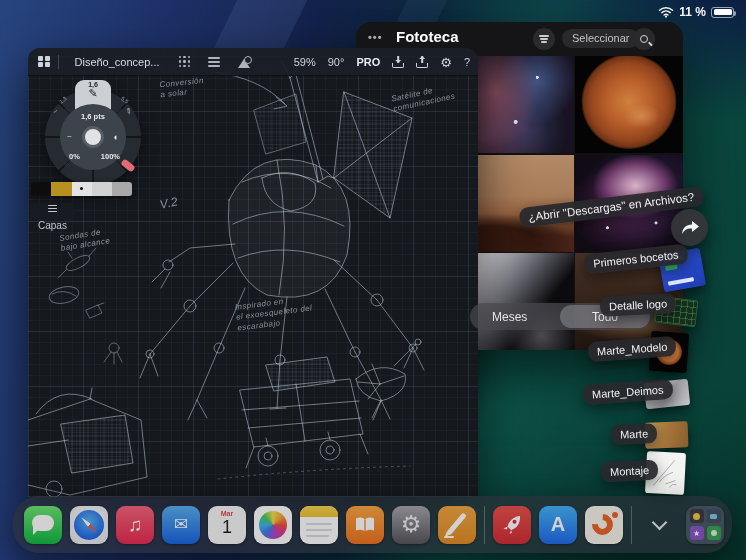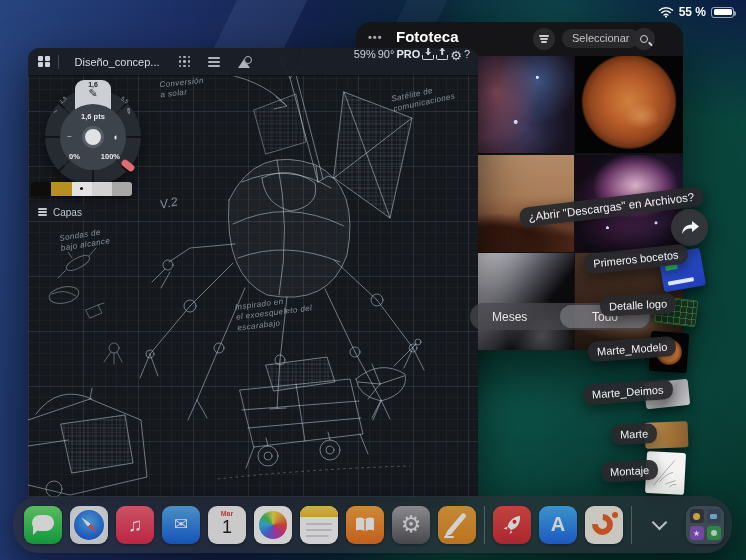--- a/index.html
+++ b/index.html
@@ -80,21 +80,21 @@
   .g4{display:grid;grid-template-columns:5px 5px;grid-template-rows:5px 5px;gap:1.5px;margin-left:10px;}
   .g4 i{background:#cfd4db;border-radius:1px;}
   .sep{width:1px;height:14px;background:rgba(255,255,255,.18);margin:0 8px;}
   .g9{display:grid;grid-template-columns:repeat(3,2.5px);grid-template-rows:repeat(3,2.5px);gap:2px;margin:0 9px;}
   .g9 i{background:#aeb4bc;border-radius:50%;}
   .l3 span{display:block;width:12px;height:2px;background:#aeb4bc;margin:2px 0;border-radius:1px;}
   .l3{margin:0 9px;}
   .shapeic{margin:0 9px;width:13px;height:12px;position:relative;}
   .shapeic:before{content:"";position:absolute;left:0;bottom:0;border-left:6px solid transparent;border-right:6px solid transparent;border-bottom:9px solid #aeb4bc;}
   .shapeic:after{content:"";position:absolute;right:-1px;top:0;width:6px;height:6px;border:1.5px solid #aeb4bc;border-radius:50%;background:#1b2028;}
-  .cright{position:absolute;right:8px;top:0;height:28px;display:flex;align-items:flex-start;gap:2px;font-size:11px;color:#cfd4db;}
+  .cright{position:absolute;right:8px;top:0;height:28px;display:flex;align-items:center;gap:12px;font-size:11px;color:#cfd4db;}
   .cright .pro{font-weight:700;color:#e8ebef;}
   .trayic{width:12px;height:12px;position:relative;}
   .trayic:after{content:"";position:absolute;left:0;right:0;bottom:0;height:4px;border:1.4px solid #cfd4db;border-top:none;border-radius:0 0 2px 2px;}
   .trayic .ar{position:absolute;left:50%;top:0;transform:translateX(-50%);width:1.6px;height:7px;background:#cfd4db;}
   .trayic .ar:after{content:"";position:absolute;left:-2.4px;width:0;height:0;border:3.2px solid transparent;}
   .tray-dn .ar:after{bottom:-3px;border-top-color:#cfd4db;}
   .tray-up .ar:after{top:-3px;border-bottom-color:#cfd4db;}
   .gear{font-size:13px;color:#cfd4db;}
 
   
@@ -111,21 +111,21 @@
   .disc .mn{position:absolute;left:9px;bottom:9px;font-size:7.5px;font-weight:700;}
   .disc .mx{position:absolute;right:6px;bottom:9px;font-size:7.5px;font-weight:700;}
   .disc .lic{position:absolute;left:7px;top:28px;font-size:8px;}
   .disc .ric{position:absolute;right:7px;top:28px;font-size:9px;}
   .pinktool{position:absolute;right:6px;bottom:16px;width:14px;height:7px;border-radius:3px;background:#e26a72;transform:rotate(38deg);z-index:2;}
   .ringv{position:absolute;font-size:5.5px;color:#9aa2ab;z-index:2;}
   .ringg{position:absolute;font-size:8px;color:#a7adb5;z-index:2;}
 
   .swatches{left:3px;top:134px;height:14px;width:101px;border-radius:3px;overflow:hidden;display:flex;z-index:7;box-shadow:0 2px 6px rgba(0,0,0,.4);}
   .swatches i{height:100%;}
-  .capas{left:2px;top:155px;height:18px;padding:0 8px;border-radius:4px;background:rgba(24,28,34,.85);display:flex;align-items:center;gap:6px;z-index:7;color:#c3c8cf;font-size:10px;}
+  .capas{left:2px;top:155px;height:18px;padding:0 8px;border-radius:4px;background:rgba(24,28,34,.85);display:flex;align-items:center;gap:6px;z-index:7;color:#c3c8cf;font-size:10px;flex-direction:column;}
   .burger span{display:block;width:9px;height:1.4px;background:#c3c8cf;margin:1.6px 0;border-radius:1px;}
 
   .anno{color:#c9d6e2;opacity:.62;font-size:8px;font-style:italic;line-height:1.3;z-index:5;letter-spacing:.4px;}
   .sketch{position:absolute;left:0;top:0;z-index:3;}
 
   
   .pill{background:rgba(40,40,45,.94);color:#f1f1f4;font-size:11px;padding:4px 9px;border-radius:9px;white-space:nowrap;
     box-shadow:0 5px 14px rgba(0,0,0,.45);z-index:30;}
   .thumb{z-index:29;box-shadow:0 5px 12px rgba(0,0,0,.5);border-radius:3px;}
   .share{left:671px;top:209px;width:37px;height:37px;border-radius:50%;background:rgba(52,53,58,.96);z-index:30;display:flex;align-items:center;justify-content:center;box-shadow:0 6px 16px rgba(0,0,0,.5);}
@@ -185,21 +185,21 @@
 
   <div class="abs wall"></div>
   <div class="abs streak" style="left:130px;width:70px;"></div>
   <div class="abs streak" style="left:300px;width:40px;opacity:.6;"></div>
 
   <div class="abs" style="right:12px;top:5px;display:flex;align-items:center;gap:5px;">
     <svg width="16" height="12" viewBox="0 0 16 12">
       <path d="M1.5 4.2 A9.5 9.5 0 0 1 14.5 4.2 M3.8 6.6 A6.3 6.3 0 0 1 12.2 6.6 M6.1 9 A3.1 3.1 0 0 1 9.9 9" stroke="#fff" stroke-width="1.5" fill="none" stroke-linecap="round"></path>
       <circle cx="8" cy="10.6" r="1.1" fill="#fff"></circle>
     </svg>
-    <span class="status" style="position:static;">55 %</span>
+    <span class="status" style="position:static;">11 %</span>
     <span class="batt">
         <i></i>
       </span>
   </div>
 
   <div class="abs photos">
     <div class="ph-head">
       <span class="ph-dots">•••</span>
       <span class="ph-title">Fototeca</span>
       <span class="circle-btn" style="left:177px;">

